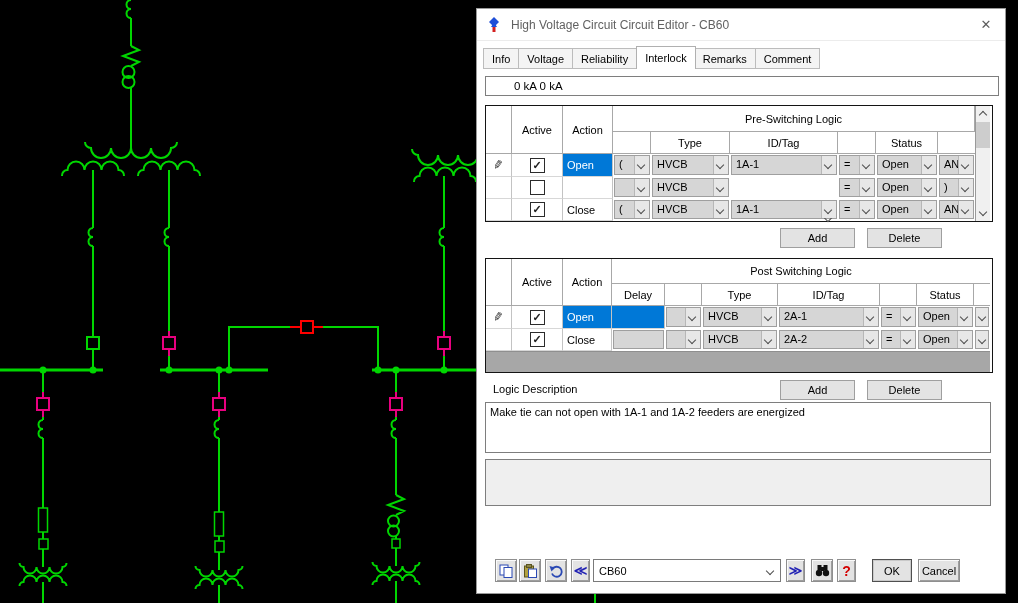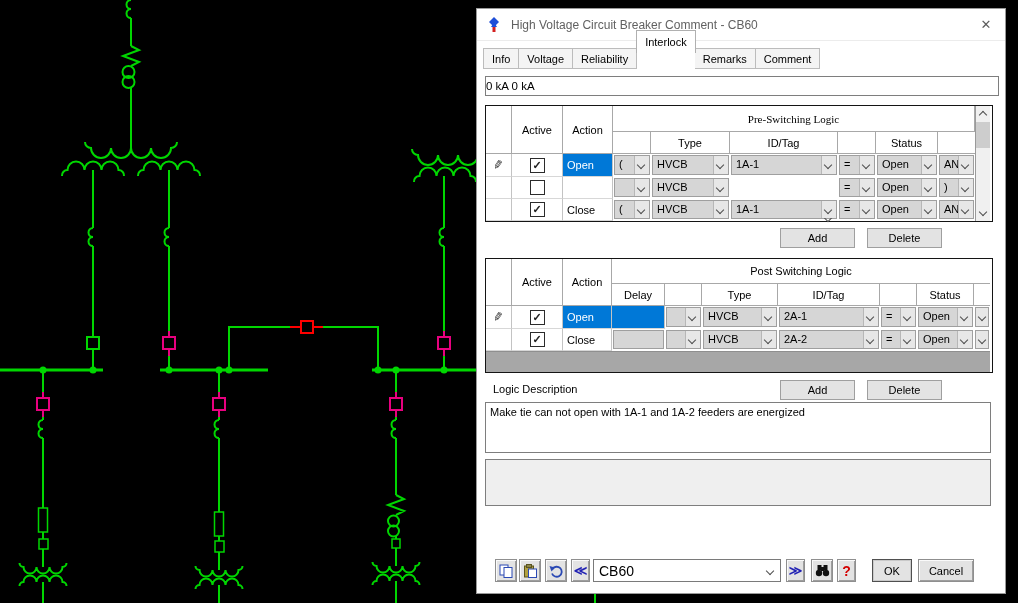--- a/index.html
+++ b/index.html
@@ -13,25 +13,25 @@
        border-bottom:1px solid #ececec;display:flex;align-items:center;}
   #title-text{color:#616161;font-size:12px;margin-left:9px;flex:1;white-space:nowrap;}
   #title-icon{width:16px;height:18px;margin-left:9px;}
   #close-btn{width:26px;height:26px;display:flex;align-items:center;justify-content:center;
        color:#5d5d5d;font-size:13px;margin-right:6px;}
   
   #tabstrip{position:absolute;left:6px;top:38px;height:22px;display:flex;align-items:flex-end;}
   .tab{height:19px;background:#f4f4f4;border:1px solid #bcbcbc;border-left:none;
        display:flex;align-items:center;padding:0 8px;font-size:11px;}
   .tab:first-child{border-left:1px solid #bcbcbc;text-align:center;}
-  .tab.active{height:22px;background:#fff;border:1px solid #b0b0b0;border-bottom:none;position:relative;z-index:2;margin:16px -1px;}
+  .tab.active{height:22px;background:#fff;border:1px solid #b0b0b0;border-bottom:none;position:relative;z-index:2;margin:0 -1px;}
   
   #infobar{position:absolute;left:8px;top:67px;width:514px;height:20px;box-sizing:border-box;
        border:1px solid #7e7e7e;background:#fff;display:flex;align-items:center;font-size:11.5px;}
-  #infobar .l{margin-left:12px;flex:1;} #infobar .r{margin-right:8px;}
+  #infobar .l{margin-left:12px;flex:1;} #infobar .r{margin-right:8px;margin-left:28px;}
   
   .tbl{position:absolute;left:8px;width:506px;display:grid;background:#fff;
        border:1px solid #141414;box-sizing:content-box;}
   #pretbl{top:96px;grid-template-columns:26px 51px 50px 38px 79px 108px 38px 62px 37px 15px;
        grid-template-rows:26px 22px 23px 22px 22px;}
   #posttbl{top:249px;grid-template-columns:26px 51px 49px 53px 37px 76px 102px 37px 57px 16px;
        grid-template-rows:25px 22px 23px 22px 21px;}
   .hc{background:#fff;border-right:1px solid #a8a8a8;border-bottom:1px solid #a8a8a8;
       display:flex;align-items:center;justify-content:center;font-size:11px;}
   .hc.noR{border-right:none;text-align:right;} 
@@ -67,26 +67,26 @@
   #graybox{position:absolute;left:8px;top:450px;width:506px;height:47px;box-sizing:border-box;
       border:1px solid #7e7e7e;background:#efefef;}
   #logiclabel{position:absolute;left:16px;top:374px;font-size:11px;}
   
   .tbtn{position:absolute;top:550px;height:23px;background:#e3e3e3;border:1px solid #8f8f8f;
       box-shadow:inset 1px 1px 0 #fafafa, inset -1px -1px 0 #9e9e9e;
       display:flex;align-items:center;justify-content:center;box-sizing:border-box;}
   .navglyph{color:#2222b4;font-weight:bold;font-size:13px;line-height:13px;}
   #devcombo{position:absolute;left:116px;top:550px;width:188px;height:23px;background:#fff;
       border:1px solid #7a7a7a;box-sizing:border-box;display:flex;align-items:center;}
-  #devcombo .lbl{flex:1;padding-left:5px;font-size:14px;}
+  #devcombo .lbl{flex:1;padding-left:5px;font-size:11px;}
   #devcombo .arr{width:16px;height:100%;position:relative;}
   #devcombo .arr::after{content:"";position:absolute;left:3px;top:8px;width:5px;height:5px;
       border-right:1px solid #4e4e4e;border-bottom:1px solid #4e4e4e;transform:rotate(45deg);}
   #okbtn{left:395px;width:40px;border:1px solid #4f4f4f;box-shadow:inset 0 0 0 1px #c9c9c9;}
-  #cancelbtn{left:441px;width:56px;}
+  #cancelbtn{left:441px;width:42px;}
   #helpglyph{color:#d40000;font-weight:bold;font-size:14px;}
 </style>
 </head>
 <body>
 
 <svg id="diagram" viewBox="0 0 1018 603">
   <defs>
     <path id="cups4" d="M0,-6 A6,6 0 0 0 6,0 A10,10 0 0 0 26,0 A10,10 0 0 0 46,0 A10,10 0 0 0 66,0 A10,10 0 0 0 86,0 A6,6 0 0 0 92,-6"></path>
     <path id="caps3" d="M0,6 A5.5,5.5 0 0 1 5.5,0 A8.5,8.5 0 0 1 22.5,0 A8.5,8.5 0 0 1 39.5,0 A8.5,8.5 0 0 1 56.5,0 A5.5,5.5 0 0 1 62,6"></path>
     <path id="cups3s" d="M0,-4 A4,4 0 0 0 4,0 A6.5,6.5 0 0 0 17,0 A6.5,6.5 0 0 0 30,0 A6.5,6.5 0 0 0 43,0 A4,4 0 0 0 47,-4"></path>
@@ -244,42 +244,42 @@
   </g>
 </svg>
 
 <div id="dlg">
   <div id="titlebar">
     <svg id="title-icon" viewBox="0 0 16 18">
       <polygon points="8,1 13,6 8,11 3,6" fill="#1f4fd8"></polygon>
       <polygon points="8,6 11,11 5,11" fill="#1f4fd8"></polygon>
       <rect x="6.5" y="11" width="3" height="5" fill="#d42020"></rect>
     </svg>
-    <span id="title-text">High Voltage Circuit Breaker Comment - CB60</span>
+    <span id="title-text">High Voltage Circuit Circuit Editor - CB60</span>
     <div id="close-btn">✕</div>
   </div>
 
   <div id="tabstrip">
     <div class="tab">Info</div>
     <div class="tab">Voltage</div>
     <div class="tab">Reliability</div>
     <div class="tab active">Interlock</div>
     <div class="tab">Remarks</div>
     <div class="tab">Comment</div>
   </div>
 
   <div id="infobar">
     <span class="r">0 kA  0 kA</span>
   </div>
 
   <div id="pretbl" class="tbl">
     <div class="hc" style="grid-column:1;grid-row:1/3;"></div>
     <div class="hc" style="grid-column:2;grid-row:1/3;">Active</div>
     <div class="hc" style="grid-column:3;grid-row:1/3;">Action</div>
-    <div class="hc" style="grid-column:4/10;grid-row:1;font-family:Liberation Serif, serif;">Pre-Switching Logic</div>
+    <div class="hc" style="grid-column:4/10;grid-row:1;">Pre-Switching Logic</div>
     <div class="hc" style="grid-column:4;grid-row:2;"></div>
     <div class="hc" style="grid-column:5;grid-row:2;">Type</div>
     <div class="hc" style="grid-column:6;grid-row:2;">ID/Tag</div>
     <div class="hc" style="grid-column:7;grid-row:2;"></div>
     <div class="hc" style="grid-column:8;grid-row:2;">Status</div>
     <div class="hc noR" style="grid-column:9;grid-row:2;"></div>
 
     <div class="dc center" style="grid-column:1;grid-row:3;">
         <span class="pencil">✎</span>
       </div>

